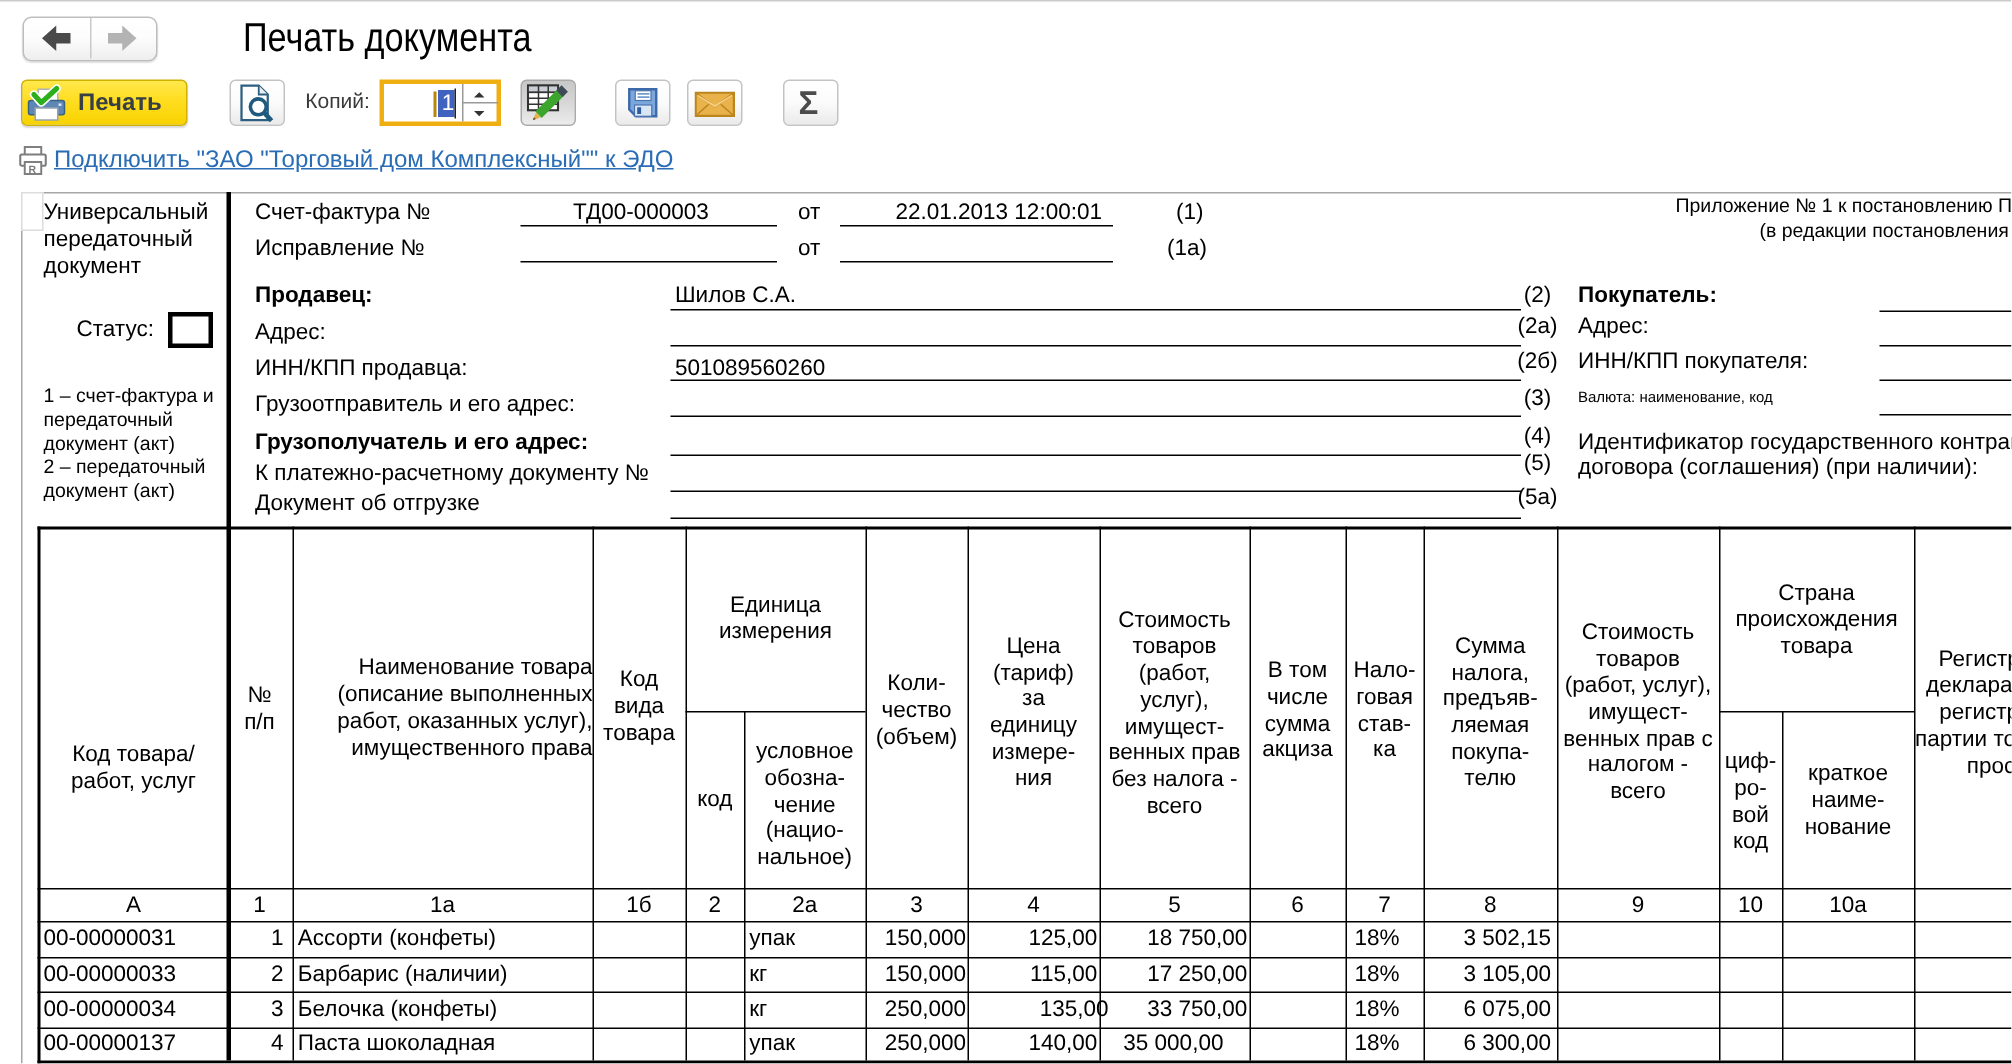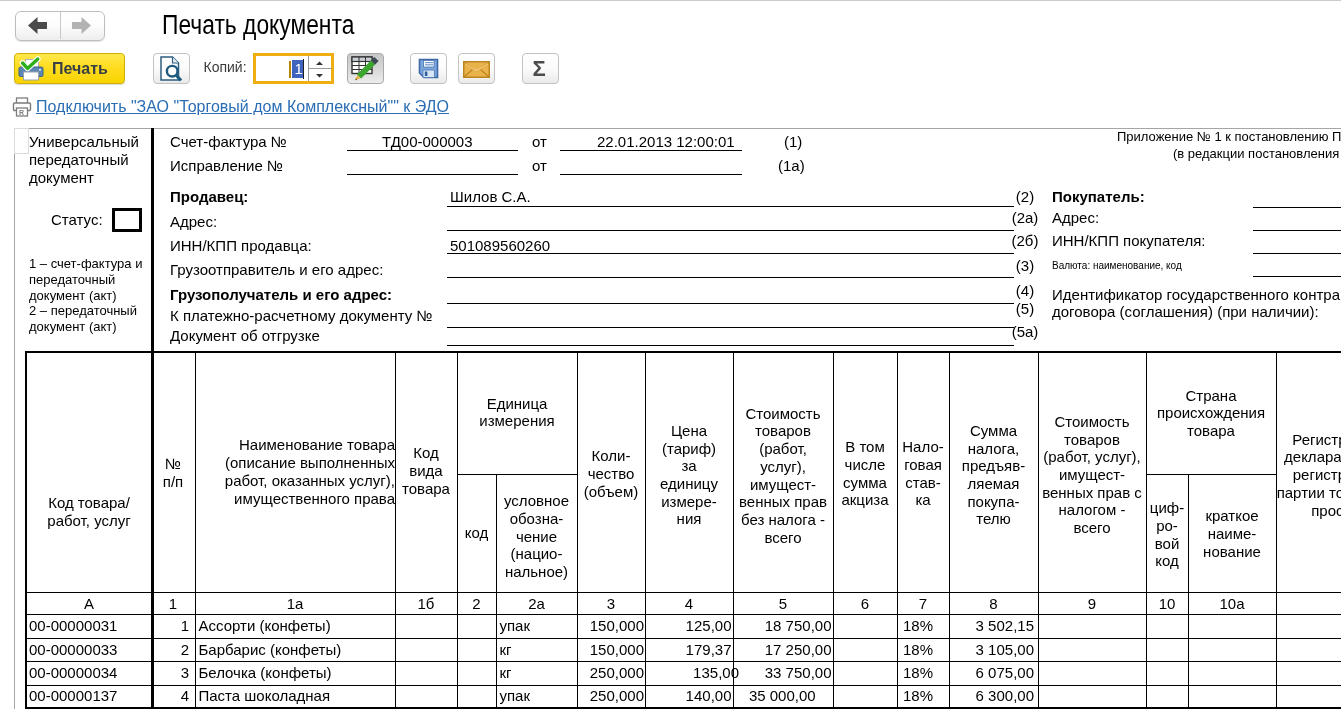--- a/index.html
+++ b/index.html
@@ -199,24 +199,24 @@
 <div class="t" style="left:151px;top:618.3px;width:38px;text-align:right;padding-right:0px;font-size:15px;line-height:15px;">1</div>
 <div class="t" style="left:198.5px;top:618.3px;font-size:15px;line-height:15px;">Ассорти (конфеты)</div>
 <div class="t" style="left:499.5px;top:618.3px;font-size:15px;line-height:15px;">упак</div>
 <div class="t" style="left:577px;top:618.3px;width:67px;text-align:right;padding-right:0px;font-size:15px;line-height:15px;">150,000</div>
 <div class="t" style="left:645px;top:618.3px;width:86.5px;text-align:right;padding-right:0px;font-size:15px;line-height:15px;">125,00</div>
 <div class="t" style="left:733px;top:618.3px;width:98.5px;text-align:right;padding-right:0px;font-size:15px;line-height:15px;">18 750,00</div>
 <div class="t" style="left:903px;top:618.3px;font-size:15px;line-height:15px;">18%</div>
 <div class="t" style="left:949px;top:618.3px;width:85px;text-align:right;padding-right:0px;font-size:15px;line-height:15px;">3 502,15</div>
 <div class="t" style="left:29px;top:641.8px;font-size:15px;line-height:15px;">00-00000033</div>
 <div class="t" style="left:151px;top:641.8px;width:38px;text-align:right;padding-right:0px;font-size:15px;line-height:15px;">2</div>
-<div class="t" style="left:198.5px;top:641.8px;font-size:15px;line-height:15px;">Барбарис (конфеты)</div>
+<div class="t" style="left:198.5px;top:641.8px;font-size:15px;line-height:15px;">Барбарис (наличии)</div>
 <div class="t" style="left:499.5px;top:641.8px;font-size:15px;line-height:15px;">кг</div>
 <div class="t" style="left:577px;top:641.8px;width:67px;text-align:right;padding-right:0px;font-size:15px;line-height:15px;">150,000</div>
-<div class="t" style="left:645px;top:641.8px;width:86.5px;text-align:right;padding-right:0px;font-size:15px;line-height:15px;">179,37</div>
+<div class="t" style="left:645px;top:641.8px;width:86.5px;text-align:right;padding-right:0px;font-size:15px;line-height:15px;">115,00</div>
 <div class="t" style="left:733px;top:641.8px;width:98.5px;text-align:right;padding-right:0px;font-size:15px;line-height:15px;">17 250,00</div>
 <div class="t" style="left:903px;top:641.8px;font-size:15px;line-height:15px;">18%</div>
 <div class="t" style="left:949px;top:641.8px;width:85px;text-align:right;padding-right:0px;font-size:15px;line-height:15px;">3 105,00</div>
 <div class="t" style="left:29px;top:665.3px;font-size:15px;line-height:15px;">00-00000034</div>
 <div class="t" style="left:151px;top:665.3px;width:38px;text-align:right;padding-right:0px;font-size:15px;line-height:15px;">3</div>
 <div class="t" style="left:198.5px;top:665.3px;font-size:15px;line-height:15px;">Белочка (конфеты)</div>
 <div class="t" style="left:499.5px;top:665.3px;font-size:15px;line-height:15px;">кг</div>
 <div class="t" style="left:577px;top:665.3px;width:67px;text-align:right;padding-right:0px;font-size:15px;line-height:15px;">250,000</div>
 <div class="t" style="left:645px;top:665.3px;width:94px;text-align:right;padding-right:0px;font-size:15px;line-height:15px;">135,00</div>
 <div class="t" style="left:733px;top:665.3px;width:98.5px;text-align:right;padding-right:0px;font-size:15px;line-height:15px;">33 750,00</div>

